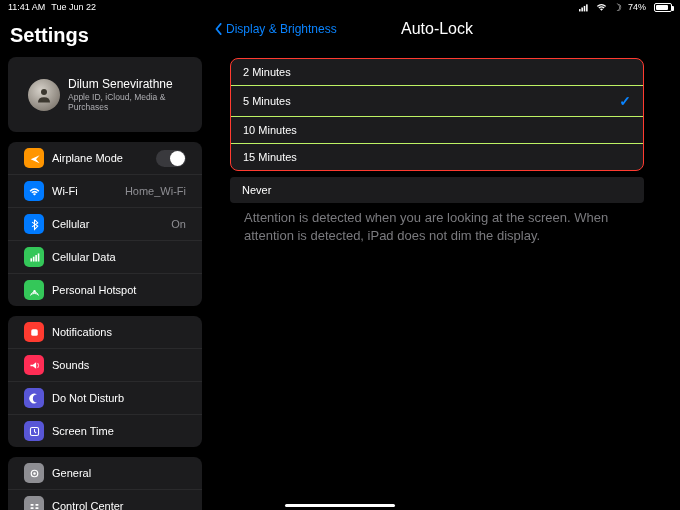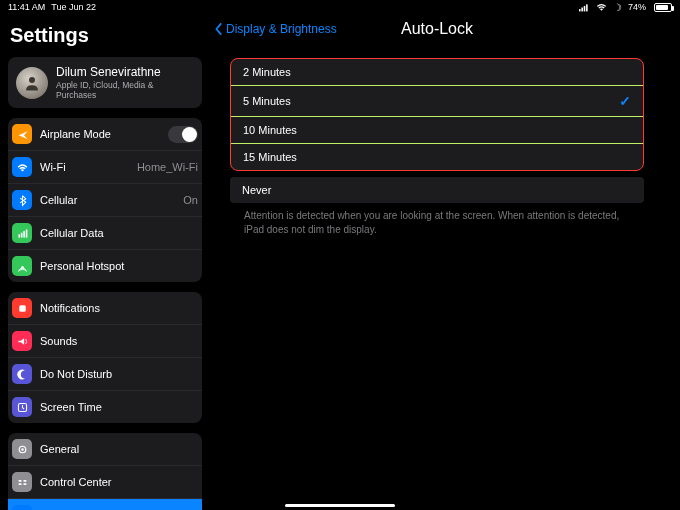--- a/index.html
+++ b/index.html
@@ -33,33 +33,33 @@
   .layout { display: flex; height: calc(100% - 14px); }
   .sidebar { width: 210px; padding: 6px 8px 0 8px; overflow: hidden; }
   .content { flex: 1; padding: 0 20px 0 4px; position: relative; }
 
   h1.settings-title { font-size: 20px; font-weight: 700; margin: 4px 0 10px 2px; }
 
   .card {
     background: #1c1c1e; border-radius: 8px; overflow: hidden; margin-bottom: 10px;
   }
   .row {
-    display: flex; align-items: center; padding: 6px 4px;
+    display: flex; align-items: center; padding: 6px 16px;
     border-bottom: 1px solid #2a2a2c;
   }
   .row:last-child { border-bottom: none; }
   .row .icon {
     width: 20px; height: 20px; border-radius: 5px;
     display: flex; align-items: center; justify-content: center;
     margin-right: 8px; flex-shrink: 0;
   }
   .row .label { flex: 1; font-size: 11px; color: #fff; }
   .row .value { font-size: 11px; color: #8e8e93; }
 
-  .profile-row { padding: 8px; }
+  .profile-row { padding: 20px; }
   .avatar {
     width: 32px; height: 32px; border-radius: 50%;
     background: radial-gradient(circle at 40% 35%, #d5d0c8, #6a635a);
     margin-right: 8px; flex-shrink: 0;
     display:flex;align-items:center;justify-content:center;
   }
   .avatar svg { width: 18px; height: 18px; }
   .profile-text .name { font-size: 12px; font-weight: 500; }
   .profile-text .sub { font-size: 8.5px; color: #aeaeb2; margin-top: 1px; }
 
@@ -99,21 +99,21 @@
   .list-card { background: #1c1c1e; border-radius: 4px; overflow: hidden; }
   .option {
     display: flex; align-items: center; justify-content: space-between;
     padding: 7px 12px; font-size: 11px;
     border-bottom: 1px solid #bef264;
   }
   .option:last-child { border-bottom: none; }
   .check { color: #0a84ff; font-size: 14px; font-weight: 600; }
   .highlight-box { border: 1px solid #ff3b30; border-radius: 8px; }
   .footer-note {
-    font-size: 10px; color: #7a7a7e; padding: 6px 14px 0 14px; line-height: 1.35;
+    font-size: 13px; color: #7a7a7e; padding: 6px 14px 0 14px; line-height: 1.35;
   }
 
   .home-indicator {
     position: absolute; bottom: 3px; left: 50%; transform: translateX(-50%);
     width: 110px; height: 3px; background: #fff; border-radius: 2px;
   }
 </style>
 </head>
 <body>
 

